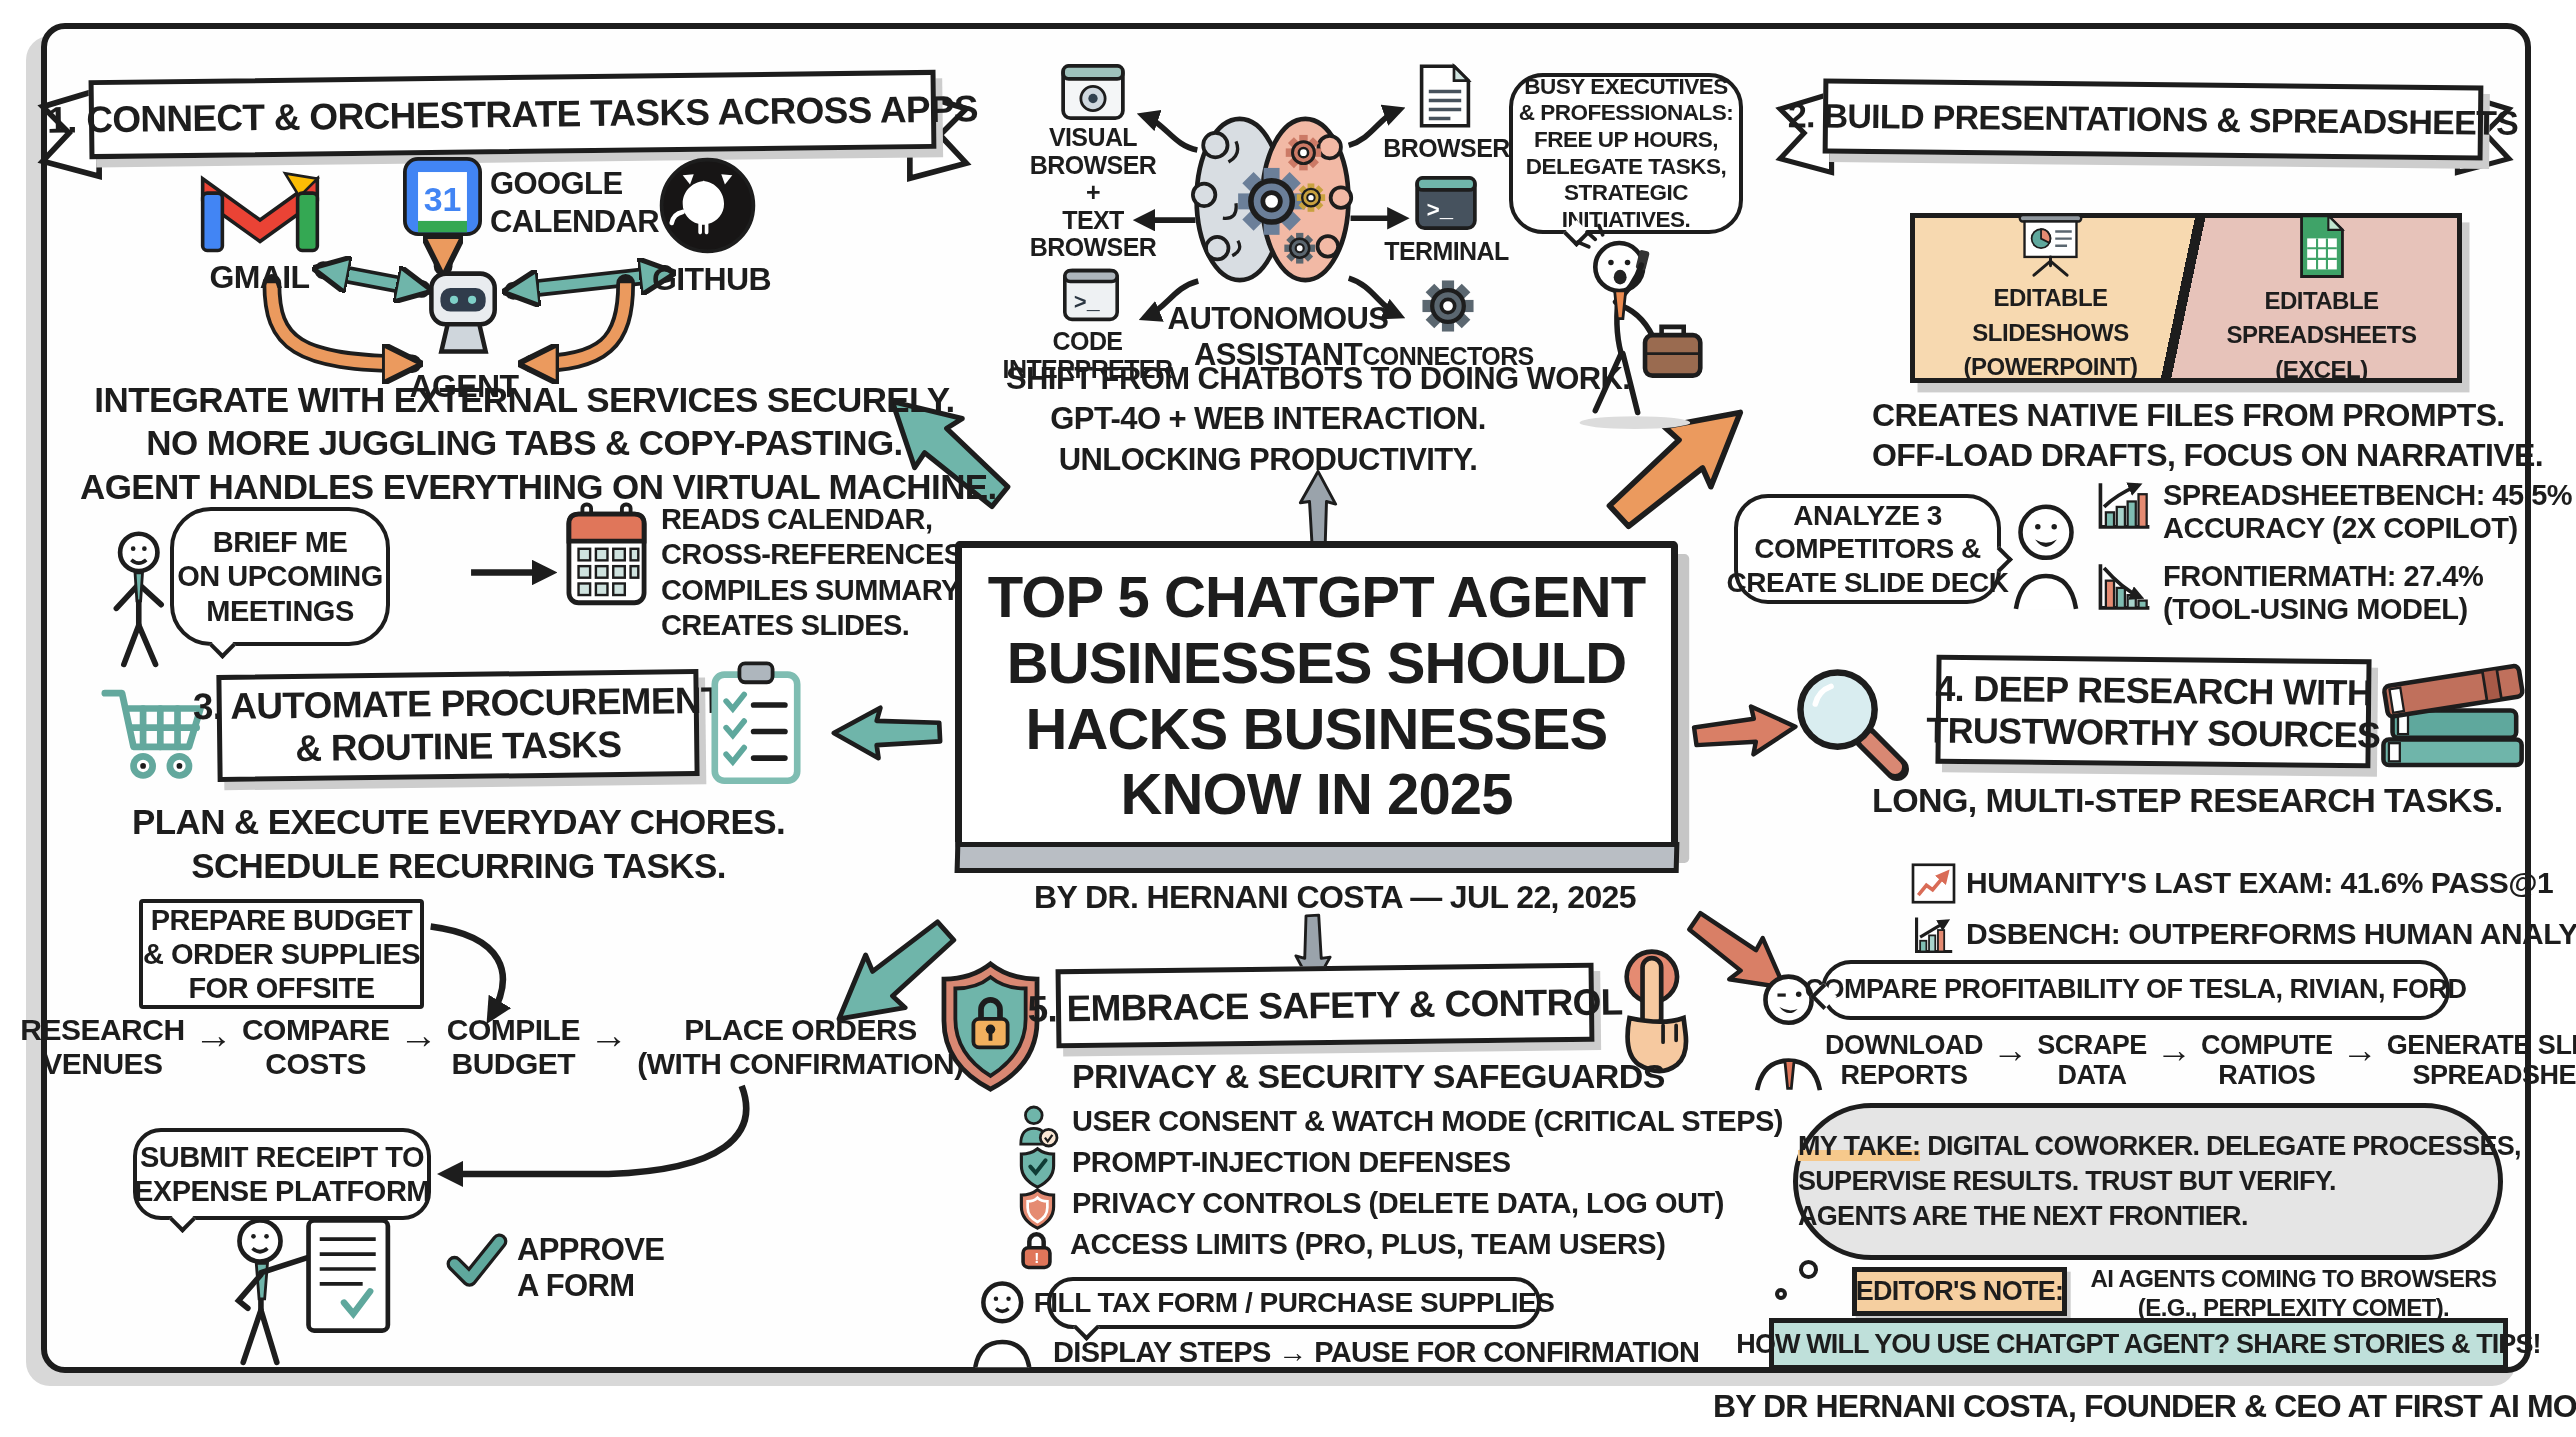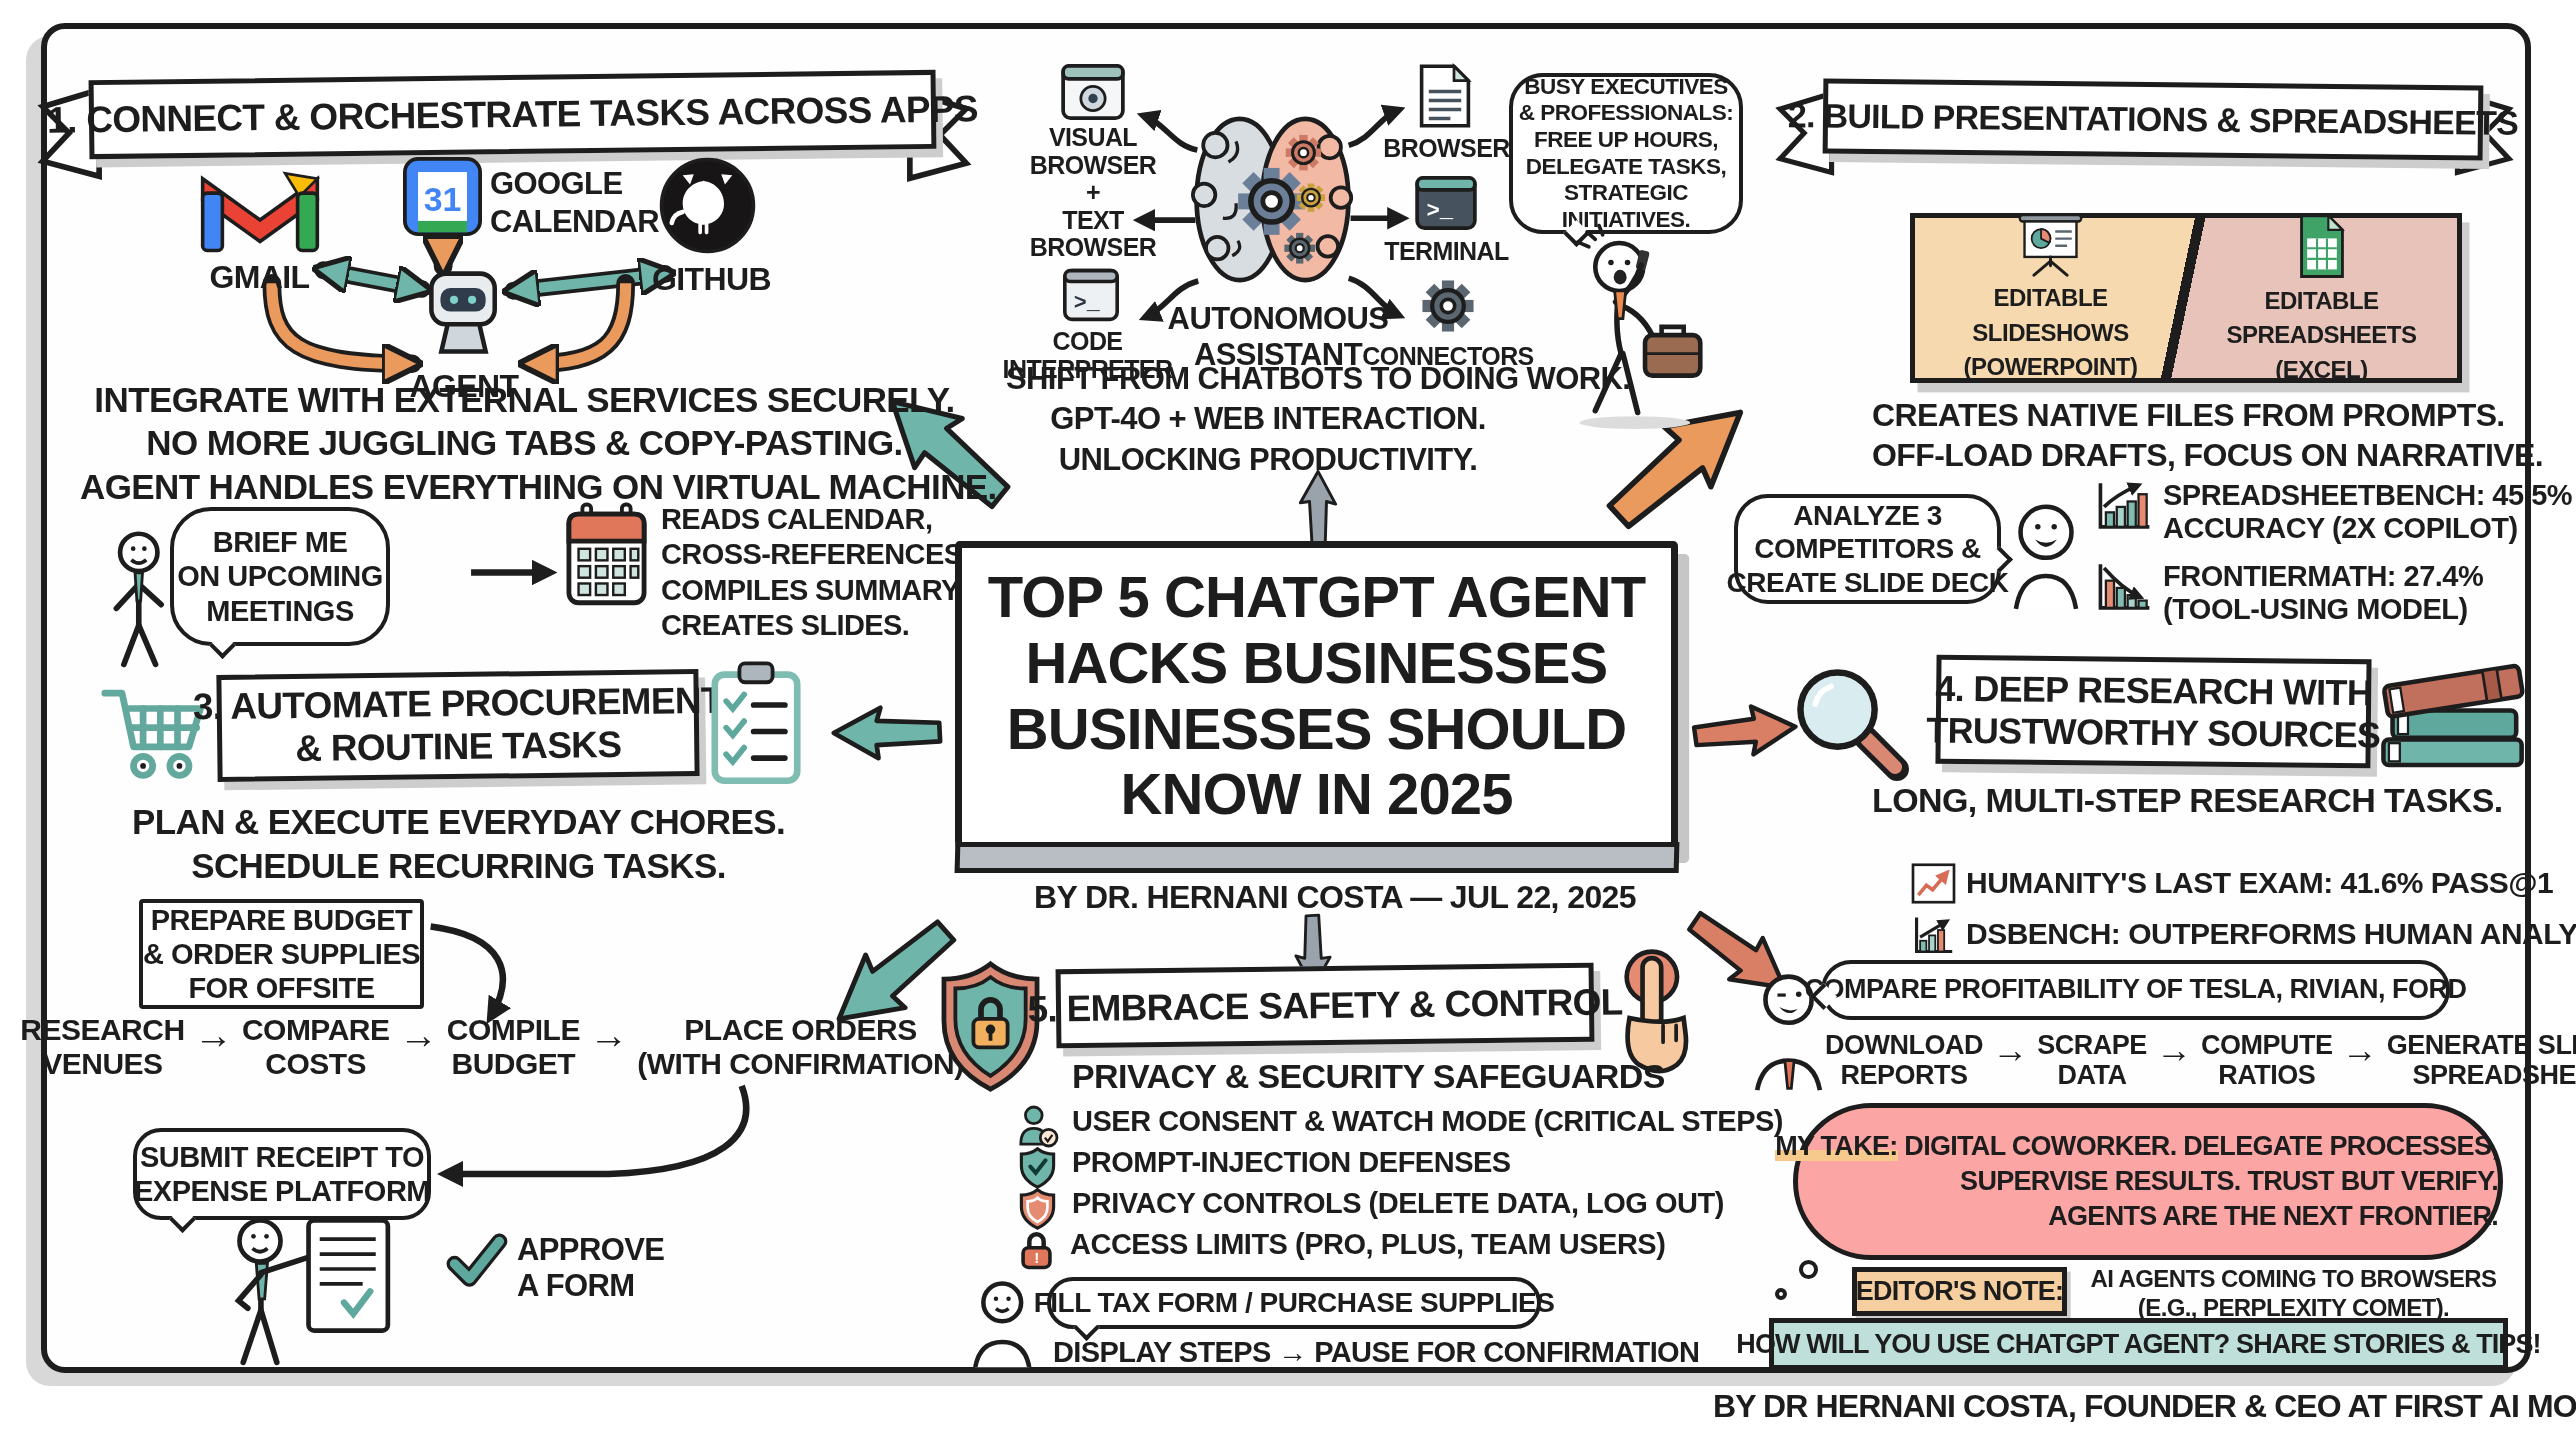--- a/index.html
+++ b/index.html
@@ -14,22 +14,22 @@
   .box{position:absolute;background:#fff;border:5.6px solid #1d1d1d;box-shadow:6.6px 8.4px 0 #cdcdcd;
        display:flex;flex-direction:column;align-items:center;justify-content:center;
        font-weight:700;letter-spacing:-0.7px;text-align:center;z-index:3}
   .box span{display:block;white-space:nowrap}
   .bub{position:absolute;background:#fff;border:4.7px solid #1d1d1d;border-radius:41px;
        display:flex;flex-direction:column;align-items:center;justify-content:center;
        font-weight:700;letter-spacing:-0.5px;text-align:center;z-index:3}
   .bub span{display:block;white-space:nowrap;line-height:1.18}
   .tail{position:absolute;width:19px;height:19px;background:#fff;border-right:4.7px solid #1d1d1d;
         border-bottom:4.7px solid #1d1d1d;transform:rotate(45deg);z-index:4}
-  .cloud{position:absolute;background:#fca5a5;border:5.6px solid #1d1d1d;border-radius:80px;
-         display:flex;flex-direction:column;align-items:flex-end;justify-content:center;
+  .cloud{position:absolute;background:#e5e5e5;border:5.6px solid #1d1d1d;border-radius:80px;
+         display:flex;flex-direction:column;align-items:flex-start;justify-content:center;
          font-weight:700;letter-spacing:-0.7px;z-index:3}
   .cloud .ln{display:block;white-space:nowrap;line-height:1.3;text-align:center}
   .cloud .ln span{display:inline}
   .hl{background:linear-gradient(transparent 62%,#f6c98c 62%)}
   .dot{position:absolute;background:#fff;border:4.7px solid #1d1d1d;border-radius:50%;z-index:3}
   .board{position:absolute;background:#fff;border:7.5px solid #1d1d1d;border-radius:4.7px;
          box-shadow:11.2px 13px 0 #c6c6c6;display:flex;flex-direction:column;align-items:center;
          justify-content:center;z-index:3}
   .board::after{content:"";position:absolute;left:-7.5px;right:-7.5px;bottom:-30px;height:20.6px;
          background:#b9bec4;border:5.6px solid #1d1d1d;transform:skewX(-1.5deg)}
@@ -315,22 +315,22 @@
 
 <svg class="arr" style="left:1276px;top:466px;width:84px;height:84px" viewBox="-45 -45 90 90">
     <g transform="rotate(-90) scale(0.7)">
       <use href="#chunk" xlink:href="#chunk" fill="#9aa3ab" stroke="#1d1d1d" stroke-width="4.5" stroke-linejoin="round"></use>
     </g>
   </svg>
 
 <div class="board" style="left:955px;top:541px;width:723px;height:309px">
   <div class="t" style="position:static;font-size:58px;line-height:1.13;letter-spacing:-0.9px">
     <span>TOP 5 CHATGPT AGENT</span>
+    <span>BUSINESSES SHOULD</span>
     <span>HACKS BUSINESSES</span>
-    <span>BUSINESSES SHOULD</span>
     <span>KNOW IN 2025</span>
   </div>
 </div>
 <div class="t" style="left:1034px;top:878px;width:562px;font-size:32px">
     <span>BY DR. HERNANI COSTA — JUL 22, 2025</span>
   </div>
 
 <svg class="arr" style="left:1271px;top:910px;width:84px;height:84px" viewBox="-45 -45 90 90">
     <g transform="rotate(90) scale(0.68)">
       <use href="#chunk" xlink:href="#chunk" fill="#9aa3ab" stroke="#1d1d1d" stroke-width="4.5" stroke-linejoin="round"></use>

